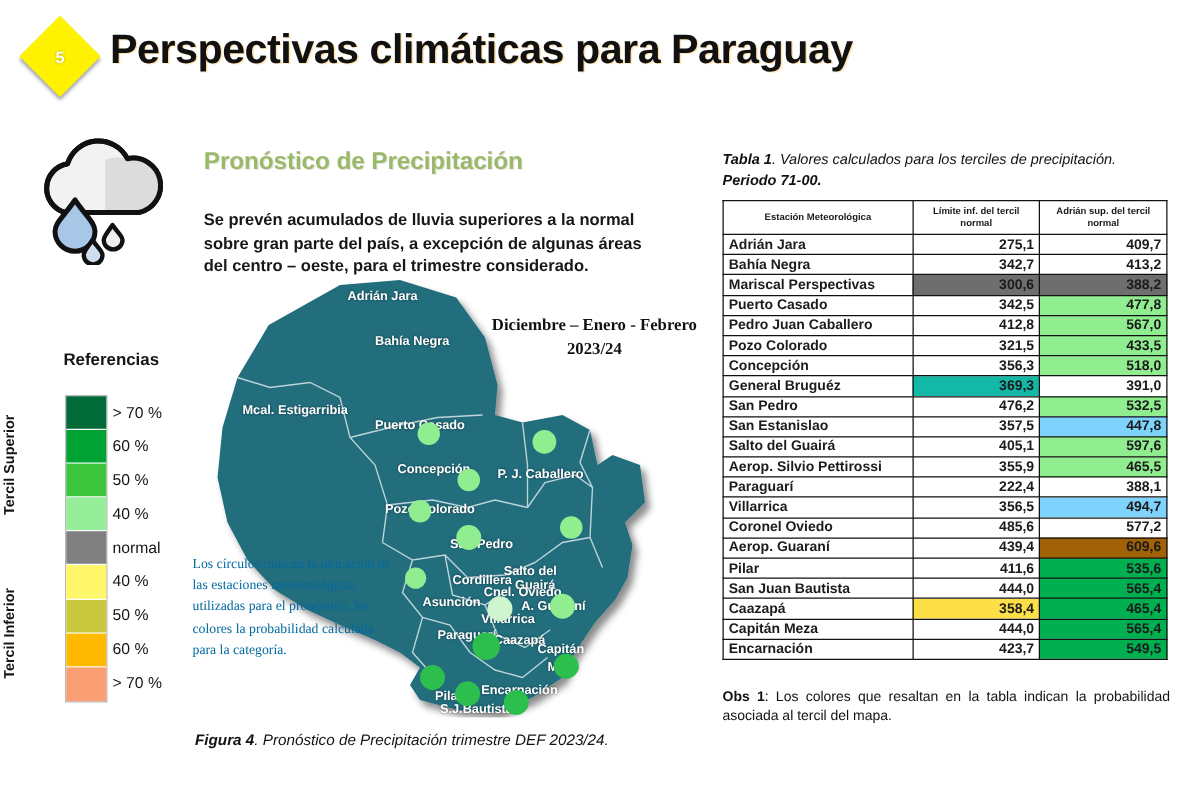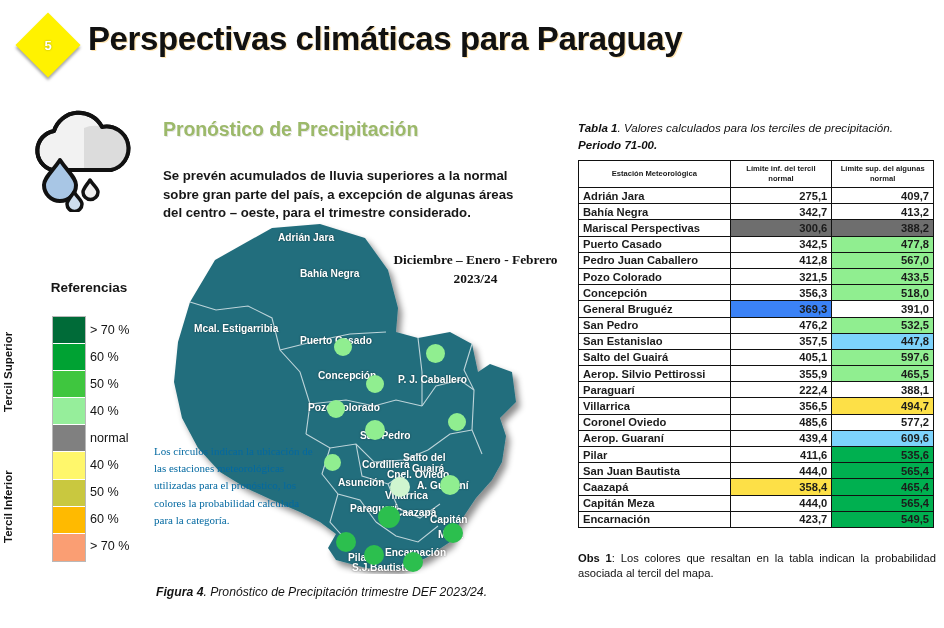--- a/index.html
+++ b/index.html
@@ -253,21 +253,21 @@
 
 <div id="tbl-caption">
   <b>Tabla 1</b><span>. Valores calculados para los terciles de precipitación.</span><br>
   <b>Periodo 71-00.</b>
 </div>
 <table id="tbl">
   <thead>
     <tr>
       <th>Estación Meteorológica</th>
       <th>Límite inf. del tercil normal</th>
-      <th>Límite sup. del algunas normal</th>
+      <th>Adrián sup. del tercil normal</th>
     </tr>
   </thead>
   <tbody id="tbl-body">
       <tr>
         <td class="st">Adrián Jara</td>
         <td class="num" style="background: rgb(255, 255, 255);">275,1</td>
         <td class="num" style="background: rgb(255, 255, 255);">409,7</td>
       </tr>
       <tr>
         <td class="st">Bahía Negra</td>
@@ -294,21 +294,21 @@
         <td class="num" style="background: rgb(255, 255, 255);">321,5</td>
         <td class="num" style="background: rgb(144, 238, 144);">433,5</td>
       </tr>
       <tr>
         <td class="st">Concepción</td>
         <td class="num" style="background: rgb(255, 255, 255);">356,3</td>
         <td class="num" style="background: rgb(144, 238, 144);">518,0</td>
       </tr>
       <tr>
         <td class="st">General Bruguéz</td>
-        <td class="num" style="background: #3b82f6;">369,3</td>
+        <td class="num" style="background: #14b8a6;">369,3</td>
         <td class="num" style="background: rgb(255, 255, 255);">391,0</td>
       </tr>
       <tr>
         <td class="st">San Pedro</td>
         <td class="num" style="background: rgb(255, 255, 255);">476,2</td>
         <td class="num" style="background: rgb(144, 238, 144);">532,5</td>
       </tr>
       <tr>
         <td class="st">San Estanislao</td>
         <td class="num" style="background: rgb(255, 255, 255);">357,5</td>
@@ -325,31 +325,31 @@
         <td class="num" style="background: rgb(144, 238, 144);">465,5</td>
       </tr>
       <tr>
         <td class="st">Paraguarí</td>
         <td class="num" style="background: rgb(255, 255, 255);">222,4</td>
         <td class="num" style="background: rgb(255, 255, 255);">388,1</td>
       </tr>
       <tr>
         <td class="st">Villarrica</td>
         <td class="num" style="background: rgb(255, 255, 255);">356,5</td>
-        <td class="num" style="background: #fde047;">494,7</td>
+        <td class="num" style="background: #7dd3fc;">494,7</td>
       </tr>
       <tr>
         <td class="st">Coronel Oviedo</td>
         <td class="num" style="background: rgb(255, 255, 255);">485,6</td>
         <td class="num" style="background: rgb(255, 255, 255);">577,2</td>
       </tr>
       <tr>
         <td class="st">Aerop. Guaraní</td>
         <td class="num" style="background: rgb(255, 255, 255);">439,4</td>
-        <td class="num" style="background: #7dd3fc;">609,6</td>
+        <td class="num" style="background: #a16207;">609,6</td>
       </tr>
       <tr>
         <td class="st">Pilar</td>
         <td class="num" style="background: rgb(255, 255, 255);">411,6</td>
         <td class="num" style="background: rgb(0, 176, 80);">535,6</td>
       </tr>
       <tr>
         <td class="st">San Juan Bautista</td>
         <td class="num" style="background: rgb(255, 255, 255);">444,0</td>
         <td class="num" style="background: rgb(0, 176, 80);">565,4</td>

